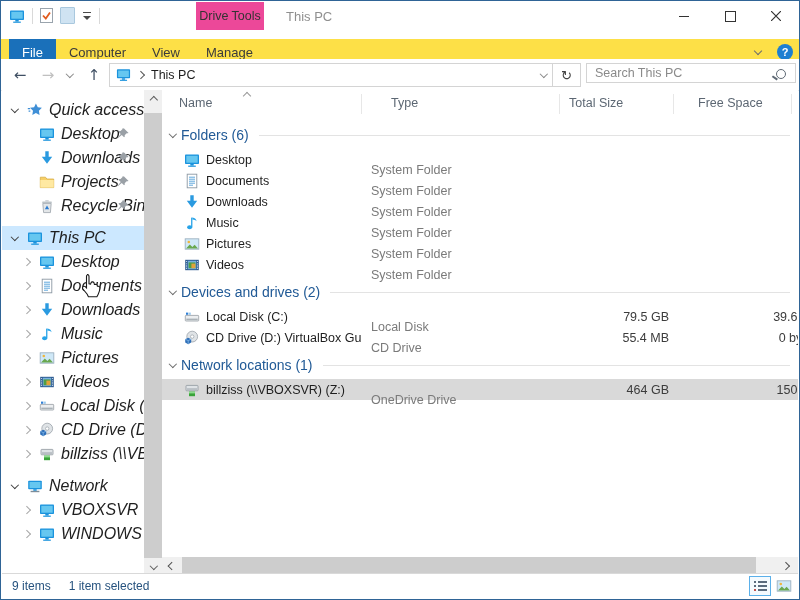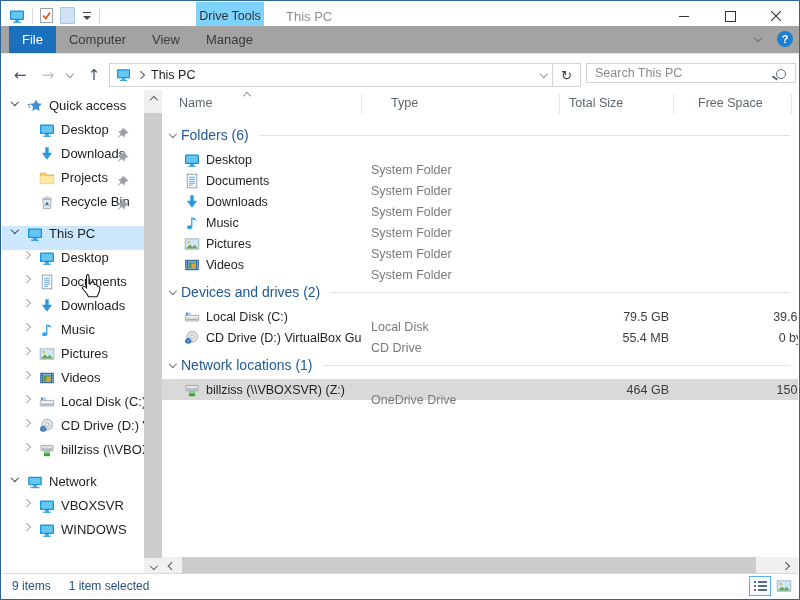--- a/index.html
+++ b/index.html
@@ -8,29 +8,29 @@
     font-family:"Liberation Sans","DejaVu Sans",sans-serif;color:#1e1e1e;}
   
   .titlebar{position:absolute;left:0;top:0;right:0;height:30px;background:#fff;}
   .qat{position:absolute;left:8px;top:6px;display:flex;align-items:center;gap:7px;}
   .sep{width:1px;height:16px;background:#d9d9d9;}
   .qat-btn{display:flex;align-items:center;justify-content:center;}
   .qat-square{width:13px;height:15px;background:#cfe3f2;border:1px solid #a9c8de;border-radius:1px;}
   .qat-custom{position:relative;width:10px;height:10px;}
   .qat-custom::before{content:"";position:absolute;left:1px;top:1px;width:8px;height:1.6px;background:#4a4a4a;}
   .qat-custom::after{content:"";position:absolute;left:1px;top:5px;border-left:4px solid transparent;border-right:4px solid transparent;border-top:4px solid #4a4a4a;}
-  .drive-tools{position:absolute;left:195px;top:1px;width:68px;height:28px;background:#7dd3fc;
+  .drive-tools{position:absolute;left:195px;top:1px;width:68px;height:28px;background:#ec4899;
     display:flex;align-items:center;justify-content:center;font-size:12.5px;color:#333;}
   .win-title{position:absolute;left:285px;top:8px;font-size:13px;color:#8f8f8f;}
   .caption{position:absolute;right:0;top:0;display:flex;}
   .cap-btn{width:46px;height:30px;display:flex;align-items:center;justify-content:center;}
   .glyph-min{width:10px;height:1px;background:#333;}
   .glyph-max{width:9px;height:9px;border:1px solid #333;}
   
-  .tabrow{position:absolute;left:0;top:25px;right:0;height:27px;border-bottom:1px solid #e4e4e4;background:#a3a3a3;}
+  .tabrow{position:absolute;left:0;top:38px;right:0;height:27px;border-bottom:1px solid #e4e4e4;background:#fde047;}
   .tabs{position:absolute;left:8px;top:0;height:27px;display:flex;}
   .tab{height:27px;display:flex;align-items:center;padding:0 13px;font-size:13px;color:#3b3b3b;}
   .tab.active{background:#1a70ba;color:#fff;}
   .ribbon-chev{position:absolute;right:36px;top:9px;width:9px;height:9px;}
   .ribbon-chev::before{content:"";position:absolute;left:1px;top:0;width:5px;height:5px;
     border-right:1.4px solid #6d6d6d;border-bottom:1.4px solid #6d6d6d;transform:rotate(45deg);}
   .help-btn{position:absolute;right:6px;top:5px;width:16px;height:16px;border-radius:50%;
     background:#1d7fd1;color:#fff;font-size:11px;font-weight:bold;display:flex;align-items:center;justify-content:center;}
   
   .navrow{position:absolute;left:0;top:58px;right:0;height:31px;border-bottom:1px solid #ececec;background:#fff;}
@@ -53,21 +53,21 @@
   .searchbox{position:absolute;left:585px;top:4px;width:210px;height:20px;border:1px solid #d4d4d4;box-sizing:border-box;}
   .searchbox input{position:absolute;left:0;top:0;width:100%;height:100%;border:none;outline:none;
     padding:0 26px 0 8px;font-size:12.5px;font-family:inherit;color:#333;box-sizing:border-box;}
   .searchbox input::placeholder{color:#8a8a8a;opacity:1;}
   .mag{position:absolute;right:9px;top:5px;width:8px;height:8px;border:1.5px solid #5f6a75;border-radius:50%;}
   .mag::after{content:"";position:absolute;left:-5px;top:7px;width:6px;height:1.5px;background:#5f6a75;transform:rotate(35deg);}
   
   .body{position:absolute;left:1px;top:89px;right:1px;bottom:25px;display:flex;background:#fff;}
   
   .sidebar{width:142px;flex:none;position:relative;overflow:hidden;padding-top:8px;box-sizing:border-box;}
-  .titem{display:flex;align-items:flex-start;height:24px;font-size:13px;position:relative;}
+  .titem{display:flex;align-items:center;height:24px;font-size:16px;position:relative;font-style:italic;}
   .titem .chev{margin-right:8px;}
   .titem.lvl0{padding-left:8px;}
   .titem.lvl1{padding-left:20px;}
   .titem.gap{margin-top:8px;}
   .titem.selected{background:#cce8ff;}
   .titem .lbl{margin-left:6px;white-space:nowrap;overflow:hidden;}
   .pin{position:absolute;right:14px;top:5px;width:14px;height:14px;}
   
   .sidescroll{width:18px;flex:none;background:#f0f0f0;position:relative;}
   .ss-btn{position:absolute;left:0;width:18px;height:16px;display:flex;align-items:center;justify-content:center;}

